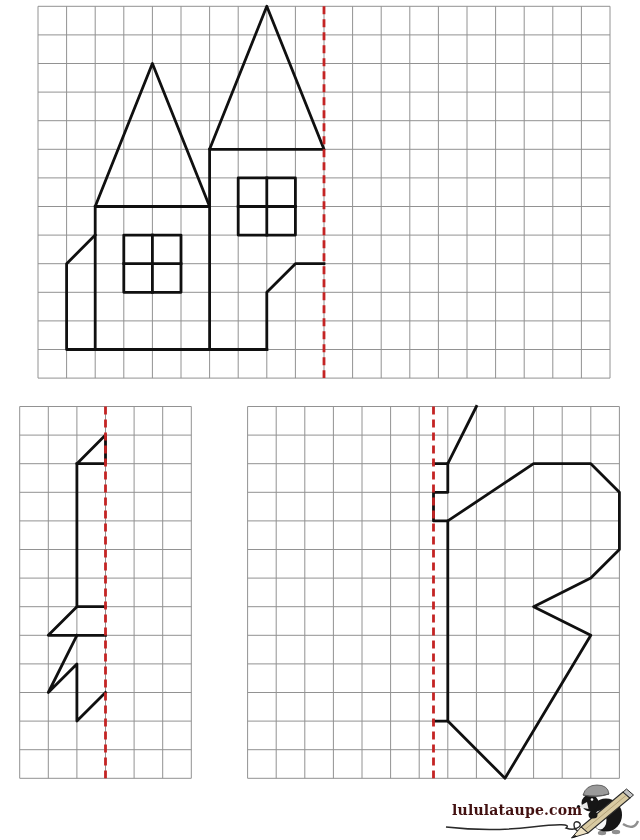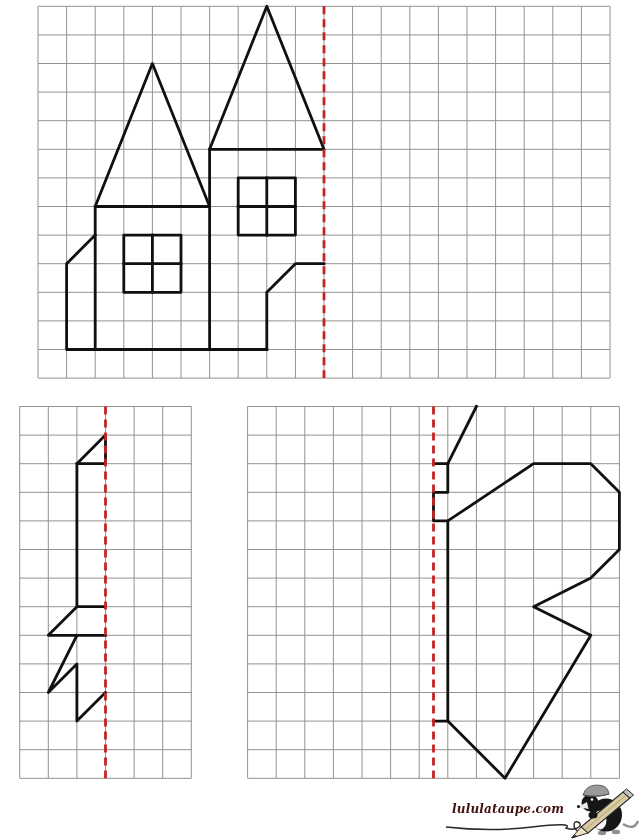--- a/index.html
+++ b/index.html
@@ -7,22 +7,22 @@
     width:640px;height:840px;position:relative;overflow:hidden;
     background:#ffffff;
     font-family:"Liberation Sans", sans-serif;
   }
   #sheet{position:absolute;left:0;top:0;display:block;}
   .logo{position:absolute;left:440px;top:782px;width:200px;height:58px;}
   .logo svg{position:absolute;left:0;top:0;display:block;}
   .site-name{
     position:absolute;left:12px;top:20px;
     font-family:"DejaVu Serif", serif;
-    font-style:italic;font-weight:bold;
-    font-size:12px;letter-spacing:0.2px;white-space:nowrap;
+    font-weight:bold;
+    font-size:14px;letter-spacing:0.2px;white-space:nowrap;
   }
 </style>
 </head>
 <body style="background: rgb(255, 255, 255);">
 
 <div>
   <svg id="sheet" width="640" height="840">
       <g>
         <path d="M38 6.3V378.1M66.6 6.3V378.1M95.2 6.3V378.1M123.80000000000001 6.3V378.1M152.4 6.3V378.1M181 6.3V378.1M209.60000000000002 6.3V378.1M238.20000000000002 6.3V378.1M266.8 6.3V378.1M295.40000000000003 6.3V378.1M324 6.3V378.1M352.6 6.3V378.1M381.20000000000005 6.3V378.1M409.8 6.3V378.1M438.40000000000003 6.3V378.1M467 6.3V378.1M495.6 6.3V378.1M524.2 6.3V378.1M552.8000000000001 6.3V378.1M581.4 6.3V378.1M610 6.3V378.1M38 6.3H610M38 34.9H610M38 63.5H610M38 92.10000000000001H610M38 120.7H610M38 149.3H610M38 177.90000000000003H610M38 206.50000000000003H610M38 235.10000000000002H610M38 263.70000000000005H610M38 292.3H610M38 320.90000000000003H610M38 349.50000000000006H610M38 378.1H610" fill="none" stroke="#929292" stroke-width="1"></path>
         <g>

